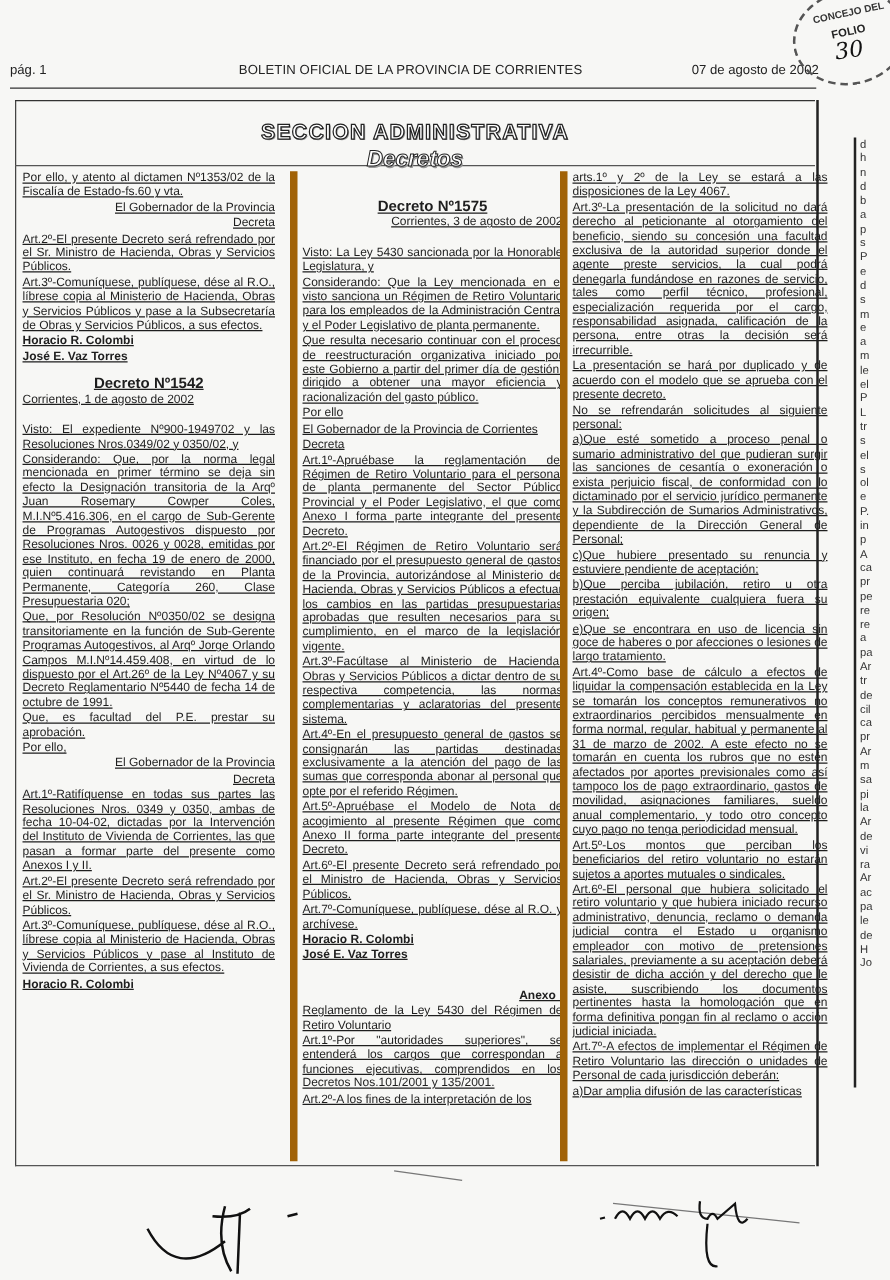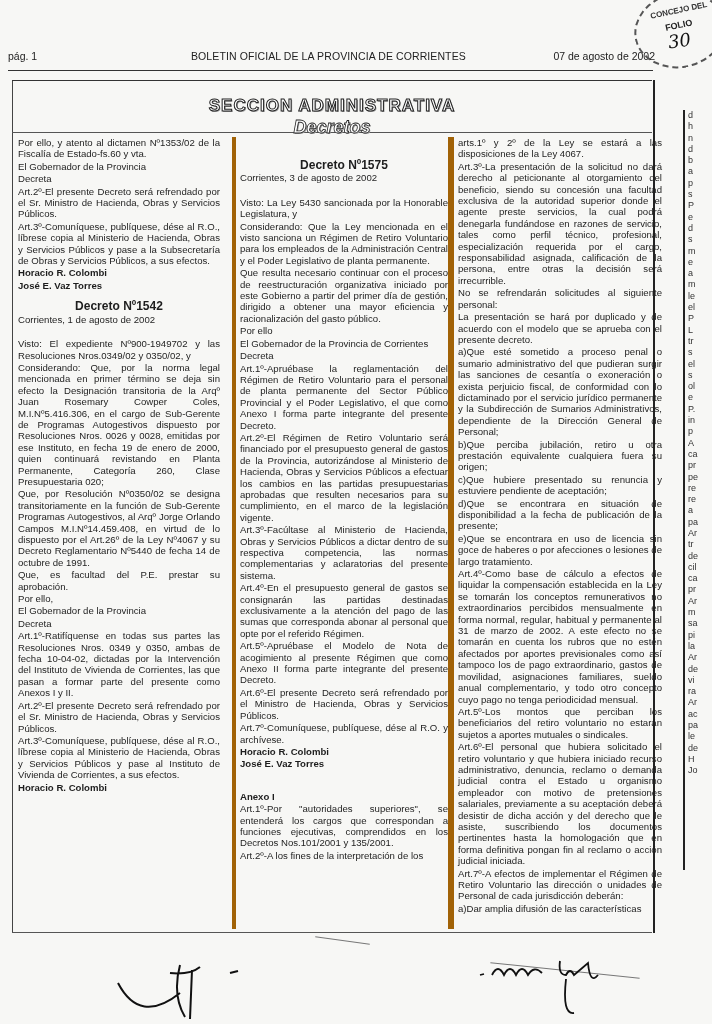--- a/index.html
+++ b/index.html
@@ -26,27 +26,27 @@
   .section-title {
     margin-top:16px; font-size:17px; font-weight:bold; letter-spacing:1px;
     color:#fff; -webkit-text-stroke:1px #222; text-shadow:1px 1px 0 #999;
   }
   .section-sub {
     margin-top:1px; font-size:18px; font-style:italic; font-weight:bold;
     color:#fff; -webkit-text-stroke:0.8px #222; text-shadow:1px 1px 0 #999;
   }
   .col {
     position:absolute; top:137px; font-size:9.6px; line-height:11.4px;
-    text-align:justify; color:#1e1e1e;
+    text-align:justify; color:#1e1e1e;text-decoration:underline;
   }
   .col p { margin:0 0 1px 0; }
   .c1 { left:18px; width:202px; }
-  .c2 { left:232px; width:208px; border-left:4px solid #a16207; padding-left:4px; height:792px; }
+  .c2 { left:232px; width:208px; border-left:6px solid #a16207; padding-left:4px; height:792px; }
   .c3 { left:448px; width:204px; border-left:6px solid #a16207; padding-left:4px; height:792px; }
-  .center { text-align:left; }
+  .center { text-align:right; }
   .bold { font-weight:bold; }
   .dtitle { text-align:center; font-weight:bold; font-size:12px; margin-top:10px !important; }
   .gap { height:12px; }
   .stamp {
     position:absolute; right:-14px; top:-8px; width:88px; height:72px;
     border-radius:50%; border:2px dashed #555; transform:rotate(-12deg);
   }
   .stamp .t1 { position:absolute; left:18px; top:12px; font-size:8px; font-weight:bold; color:#333; }
   .stamp .t2 { position:absolute; left:30px; top:26px; font-size:9px; font-weight:bold; color:#222; }
   .folio-num {
@@ -124,33 +124,33 @@
   <p>Art.2º-El Régimen de Retiro Voluntario será financiado por el presupuesto general de gastos de la Provincia, autorizándose al Ministerio de Hacienda, Obras y Servicios Públicos a efectuar los cambios en las partidas presupuestarias aprobadas que resulten necesarios para su cumplimiento, en el marco de la legislación vigente.</p>
   <p>Art.3º-Facúltase al Ministerio de Hacienda, Obras y Servicios Públicos a dictar dentro de su respectiva competencia, las normas complementarias y aclaratorias del presente sistema.</p>
   <p>Art.4º-En el presupuesto general de gastos se consignarán las partidas destinadas exclusivamente a la atención del pago de las sumas que corresponda abonar al personal que opte por el referido Régimen.</p>
   <p>Art.5º-Apruébase el Modelo de Nota de acogimiento al presente Régimen que como Anexo II forma parte integrante del presente Decreto.</p>
   <p>Art.6º-El presente Decreto será refrendado por el Ministro de Hacienda, Obras y Servicios Públicos.</p>
   <p>Art.7º-Comuníquese, publíquese, dése al R.O. y archívese.</p>
   <p class="bold">Horacio R. Colombi</p>
   <p class="bold">José E. Vaz Torres</p>
   <div style="height:20px"></div>
   <p class="center bold">Anexo I</p>
+  <p>Reglamento de la Ley 5430 del Régimen de Retiro Voluntario</p>
   <p>Art.1º-Por "autoridades superiores", se entenderá los cargos que correspondan a funciones ejecutivas, comprendidos en los Decretos Nos.101/2001 y 135/2001.</p>
   <p>Art.2º-A los fines de la interpretación de los</p>
 </div>
 
 <div class="col c3">
   <p>arts.1º y 2º de la Ley se estará a las disposiciones de la Ley 4067.</p>
   <p>Art.3º-La presentación de la solicitud no dará derecho al peticionante al otorgamiento del beneficio, siendo su concesión una facultad exclusiva de la autoridad superior donde el agente preste servicios, la cual podrá denegarla fundándose en razones de servicio, tales como perfil técnico, profesional, especialización requerida por el cargo, responsabilidad asignada, calificación de la persona, entre otras la decisión será irrecurrible.</p>
+  <p>La presentación se hará por duplicado y de acuerdo con el modelo que se aprueba con el presente decreto.</p>
   <p>No se refrendarán solicitudes al siguiente personal:</p>
-  <p>La presentación se hará por duplicado y de acuerdo con el modelo que se aprueba con el presente decreto.</p>
   <p>a)Que esté sometido a proceso penal o sumario administrativo del que pudieran surgir las sanciones de cesantía o exoneración o exista perjuicio fiscal, de conformidad con lo dictaminado por el servicio jurídico permanente y la Subdirección de Sumarios Administrativos, dependiente de la Dirección General de Personal;</p>
+  <p>c)Que hubiere presentado su renuncia y estuviere pendiente de aceptación;</p>
   <p>b)Que perciba jubilación, retiro u otra prestación equivalente cualquiera fuera su origen;</p>
-  <p>c)Que hubiere presentado su renuncia y estuviere pendiente de aceptación;</p>
-  <p>d)Que se encontrara en situación de disponibilidad a la fecha de publicación de la presente;</p>
   <p>e)Que se encontrara en uso de licencia sin goce de haberes o por afecciones o lesiones de largo tratamiento.</p>
   <p>Art.4º-Como base de cálculo a efectos de liquidar la compensación establecida en la Ley se tomarán los conceptos remunerativos no extraordinarios percibidos mensualmente en forma normal, regular, habitual y permanente al 31 de marzo de 2002. A este efecto no se tomarán en cuenta los rubros que no estén afectados por aportes previsionales como así tampoco los de pago extraordinario, gastos de movilidad, asignaciones familiares, sueldo anual complementario, y todo otro concepto cuyo pago no tenga periodicidad mensual.</p>
   <p>Art.5º-Los montos que perciban los beneficiarios del retiro voluntario no estarán sujetos a aportes mutuales o sindicales.</p>
   <p>Art.6º-El personal que hubiera solicitado el retiro voluntario y que hubiera iniciado recurso administrativo, denuncia, reclamo o demanda judicial contra el Estado u organismo empleador con motivo de pretensiones salariales, previamente a su aceptación deberá desistir de dicha acción y del derecho que le asiste, suscribiendo los documentos pertinentes hasta la homologación que en forma definitiva pongan fin al reclamo o acción judicial iniciada.</p>
   <p>Art.7º-A efectos de implementar el Régimen de Retiro Voluntario las dirección o unidades de Personal de cada jurisdicción deberán:</p>
   <p>a)Dar amplia difusión de las características</p>
 </div>
 
 <div class="edge-col" id="edge">
     <div>d</div>

